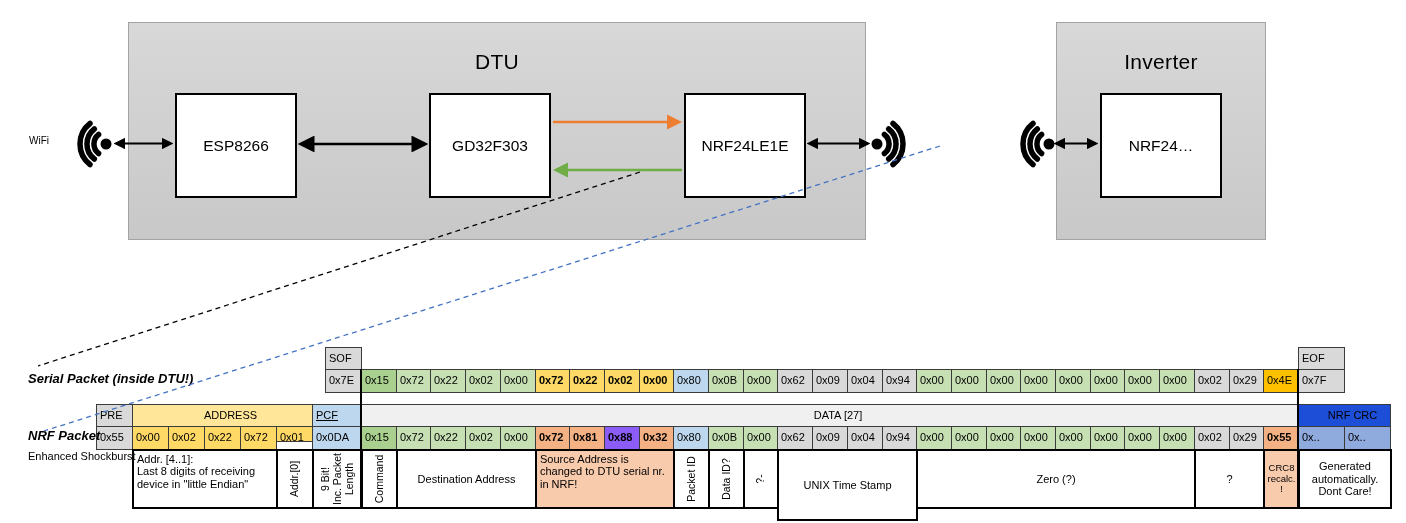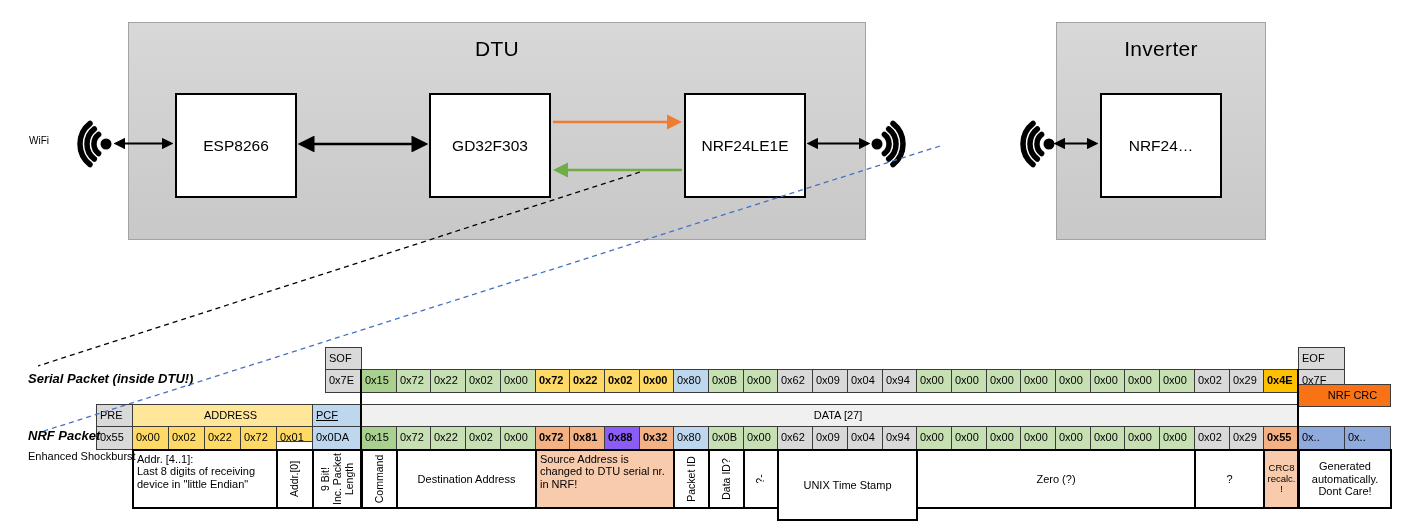--- a/index.html
+++ b/index.html
@@ -1,20 +1,20 @@
 <!DOCTYPE html>
 <html><head>
 <meta charset="utf-8">
 <style>
   html,body{margin:0;padding:0;background:#fff;}
   #stage{position:relative;width:1406px;height:523px;background:#fff;overflow:hidden;
          font-family:"Liberation Sans",sans-serif;color:#000;}
   .container{position:absolute;background:linear-gradient(180deg,#d8d8d8,#c8c8c8);
              border:1px solid #a3a3a3;box-sizing:border-box;z-index:0;}
-  .ctitle{text-align:center;font-size:21px;padding-top:14px;letter-spacing:.3px;}
+  .ctitle{text-align:center;font-size:21px;padding-top:27px;letter-spacing:.3px;}
   .chip{position:absolute;background:#fff;border:2px solid #000;box-sizing:border-box;
         display:flex;align-items:center;justify-content:center;font-size:15.5px;z-index:1;}
   .wifi-label{position:absolute;left:20px;top:135px;font-size:10px;z-index:1;margin-left:9px;}
   #tables{position:absolute;left:0;top:0;width:100%;height:100%;z-index:2;}
   #overlay{position:absolute;left:0;top:0;z-index:3;pointer-events:none;}
   .cell{position:absolute;border:1px solid #3b3b3b;box-sizing:border-box;background:#fff;
         font-size:11px;line-height:20px;padding-left:3px;white-space:nowrap;overflow:hidden;}
   .cell.ctr{text-align:center;padding-left:16px;}
   .ann{position:absolute;border:2px solid #000;box-sizing:border-box;background:#fff;
        font-size:11px;line-height:1.13;display:flex;align-items:center;justify-content:center;
@@ -75,28 +75,28 @@
       <div class="cell" style="left: 916px; top: 369px; width: 36px; height: 24px; background: rgb(198, 224, 180);">0x00</div>
       <div class="cell" style="left: 951px; top: 369px; width: 36px; height: 24px; background: rgb(198, 224, 180);">0x00</div>
       <div class="cell" style="left: 986px; top: 369px; width: 35px; height: 24px; background: rgb(198, 224, 180);">0x00</div>
       <div class="cell" style="left: 1020px; top: 369px; width: 36px; height: 24px; background: rgb(198, 224, 180);">0x00</div>
       <div class="cell" style="left: 1055px; top: 369px; width: 36px; height: 24px; background: rgb(198, 224, 180);">0x00</div>
       <div class="cell" style="left: 1090px; top: 369px; width: 35px; height: 24px; background: rgb(198, 224, 180);">0x00</div>
       <div class="cell" style="left: 1124px; top: 369px; width: 36px; height: 24px; background: rgb(198, 224, 180);">0x00</div>
       <div class="cell" style="left: 1159px; top: 369px; width: 36px; height: 24px; background: rgb(198, 224, 180);">0x00</div>
       <div class="cell" style="left: 1194px; top: 369px; width: 36px; height: 24px; background: rgb(217, 217, 217);">0x02</div>
       <div class="cell" style="left: 1229px; top: 369px; width: 35px; height: 24px; background: rgb(217, 217, 217);">0x29</div>
-      <div class="cell" style="left: 1263px; top: 369px; width: 36px; height: 24px; background: rgb(255, 192, 0); font-weight: bold;">0x4E</div>
+      <div class="cell" style="left: 1263px; top: 369px; width: 36px; height: 24px; background: rgb(255, 192, 0); font-weight: normal;">0x4E</div>
       <div class="cell" style="left: 1298px; top: 347px; width: 47px; height: 23px; background: rgb(217, 217, 217);">EOF</div>
       <div class="cell" style="left: 1298px; top: 369px; width: 47px; height: 24px; background: rgb(217, 217, 217);">0x7F</div>
       <div class="cell" style="left: 96px; top: 404px; width: 37px; height: 23px; background: rgb(217, 217, 217);">PRE</div>
       <div class="cell ctr" style="left: 132px; top: 404px; width: 181px; height: 23px; background: rgb(255, 230, 153);">ADDRESS</div>
       <div class="cell" style="left: 312px; top: 404px; width: 50px; height: 23px; background: rgb(189, 215, 238); text-decoration: underline;">PCF</div>
       <div class="cell ctr" style="left: 361px; top: 404px; width: 938px; height: 23px; background: rgb(240, 240, 240);">DATA [27]</div>
-      <div class="cell ctr" style="left: 1298px; top: 384px; width: 93px; height: 23px; background: #f97316;">NRF CRC</div>
+      <div class="cell ctr" style="left: 1298px; top: 404px; width: 93px; height: 23px; background: #1d4ed8;">NRF CRC</div>
       <div class="cell" style="left: 96px; top: 426px; width: 37px; height: 24px; background: rgb(217, 217, 217);">0x55</div>
       <div class="cell" style="left: 132px; top: 426px; width: 37px; height: 24px; background: rgb(255, 217, 102);">0x00</div>
       <div class="cell" style="left: 168px; top: 426px; width: 37px; height: 24px; background: rgb(255, 217, 102);">0x02</div>
       <div class="cell" style="left: 204px; top: 426px; width: 37px; height: 24px; background: rgb(255, 217, 102);">0x22</div>
       <div class="cell" style="left: 240px; top: 426px; width: 37px; height: 24px; background: rgb(255, 217, 102);">0x72</div>
       <div class="cell" style="left: 276px; top: 426px; width: 37px; height: 16px; background: rgb(255, 217, 102);">0x01</div>
       <div class="cell" style="left: 312px; top: 426px; width: 50px; height: 24px; background: rgb(189, 215, 238);">0x0DA</div>
       <div class="cell" style="left: 361px; top: 426px; width: 36px; height: 24px; background: rgb(169, 208, 142);">0x15</div>
       <div class="cell" style="left: 396px; top: 426px; width: 35px; height: 24px; background: rgb(198, 224, 180);">0x72</div>
       <div class="cell" style="left: 430px; top: 426px; width: 36px; height: 24px; background: rgb(198, 224, 180);">0x22</div>

